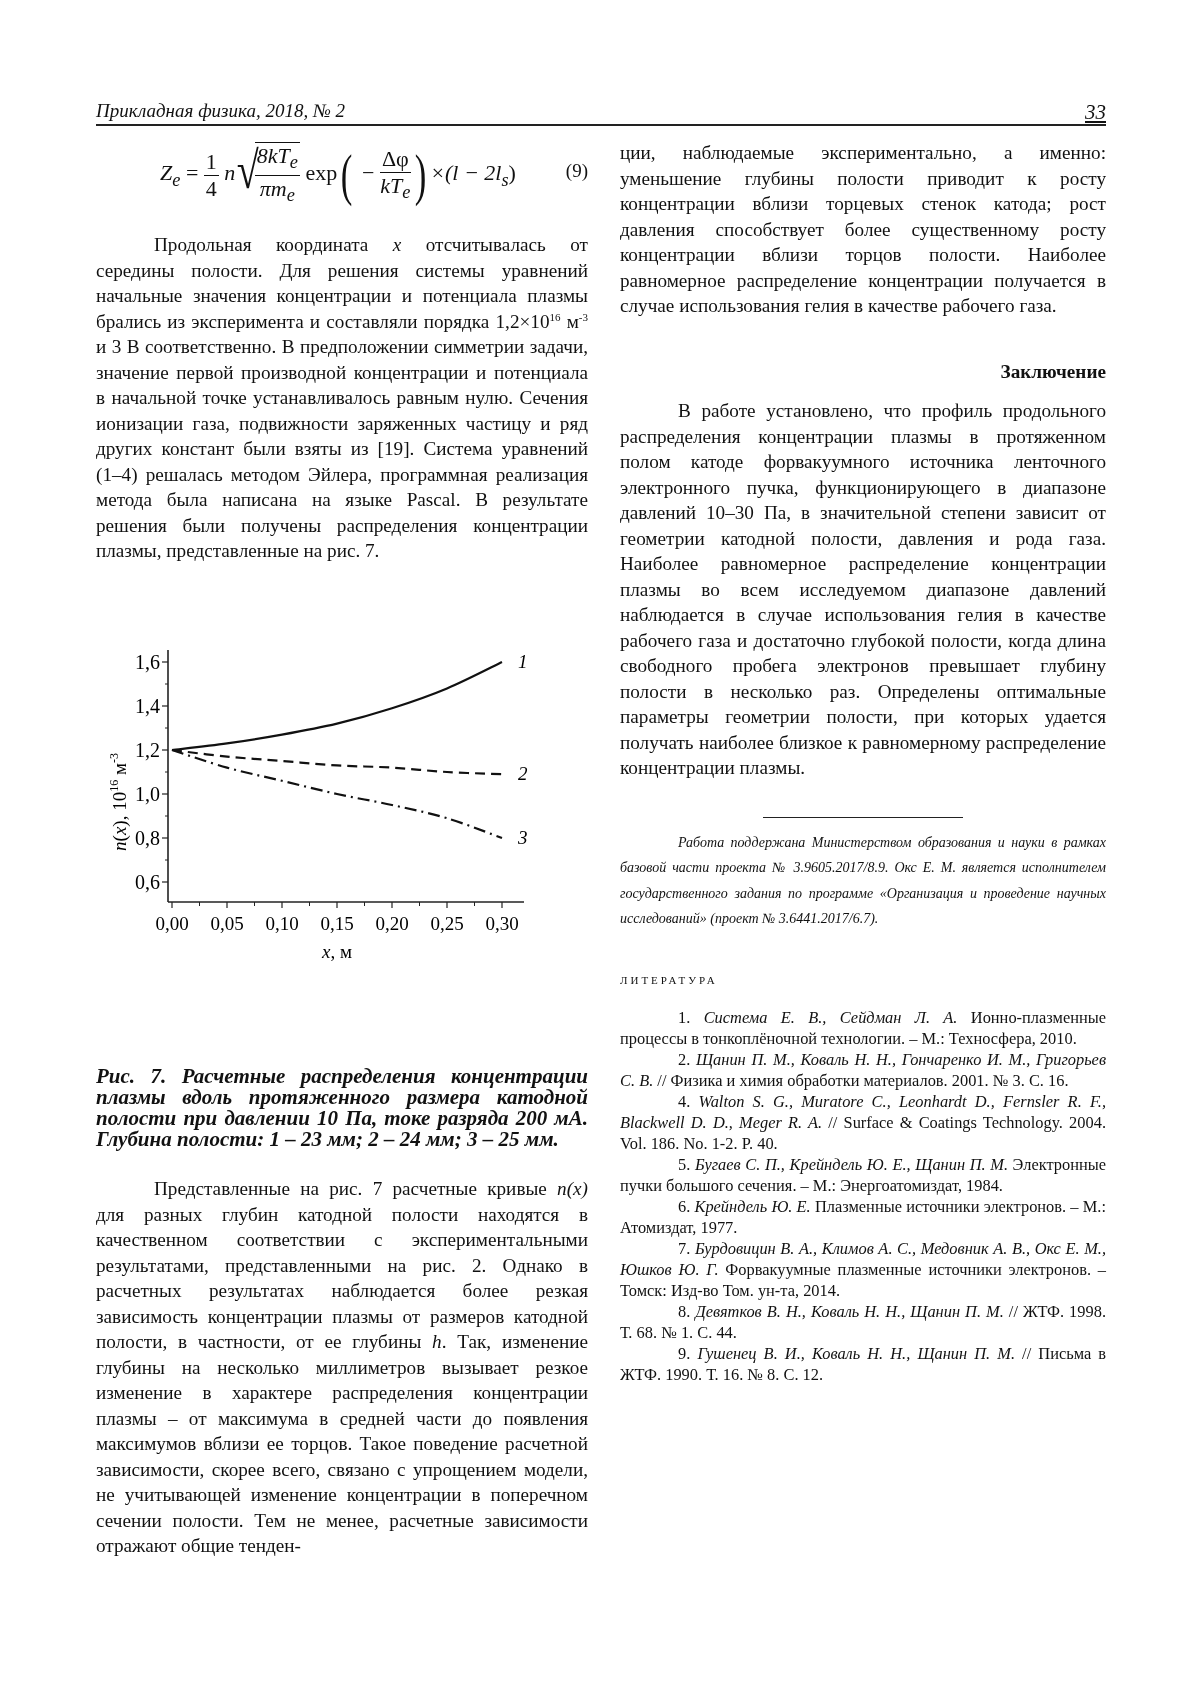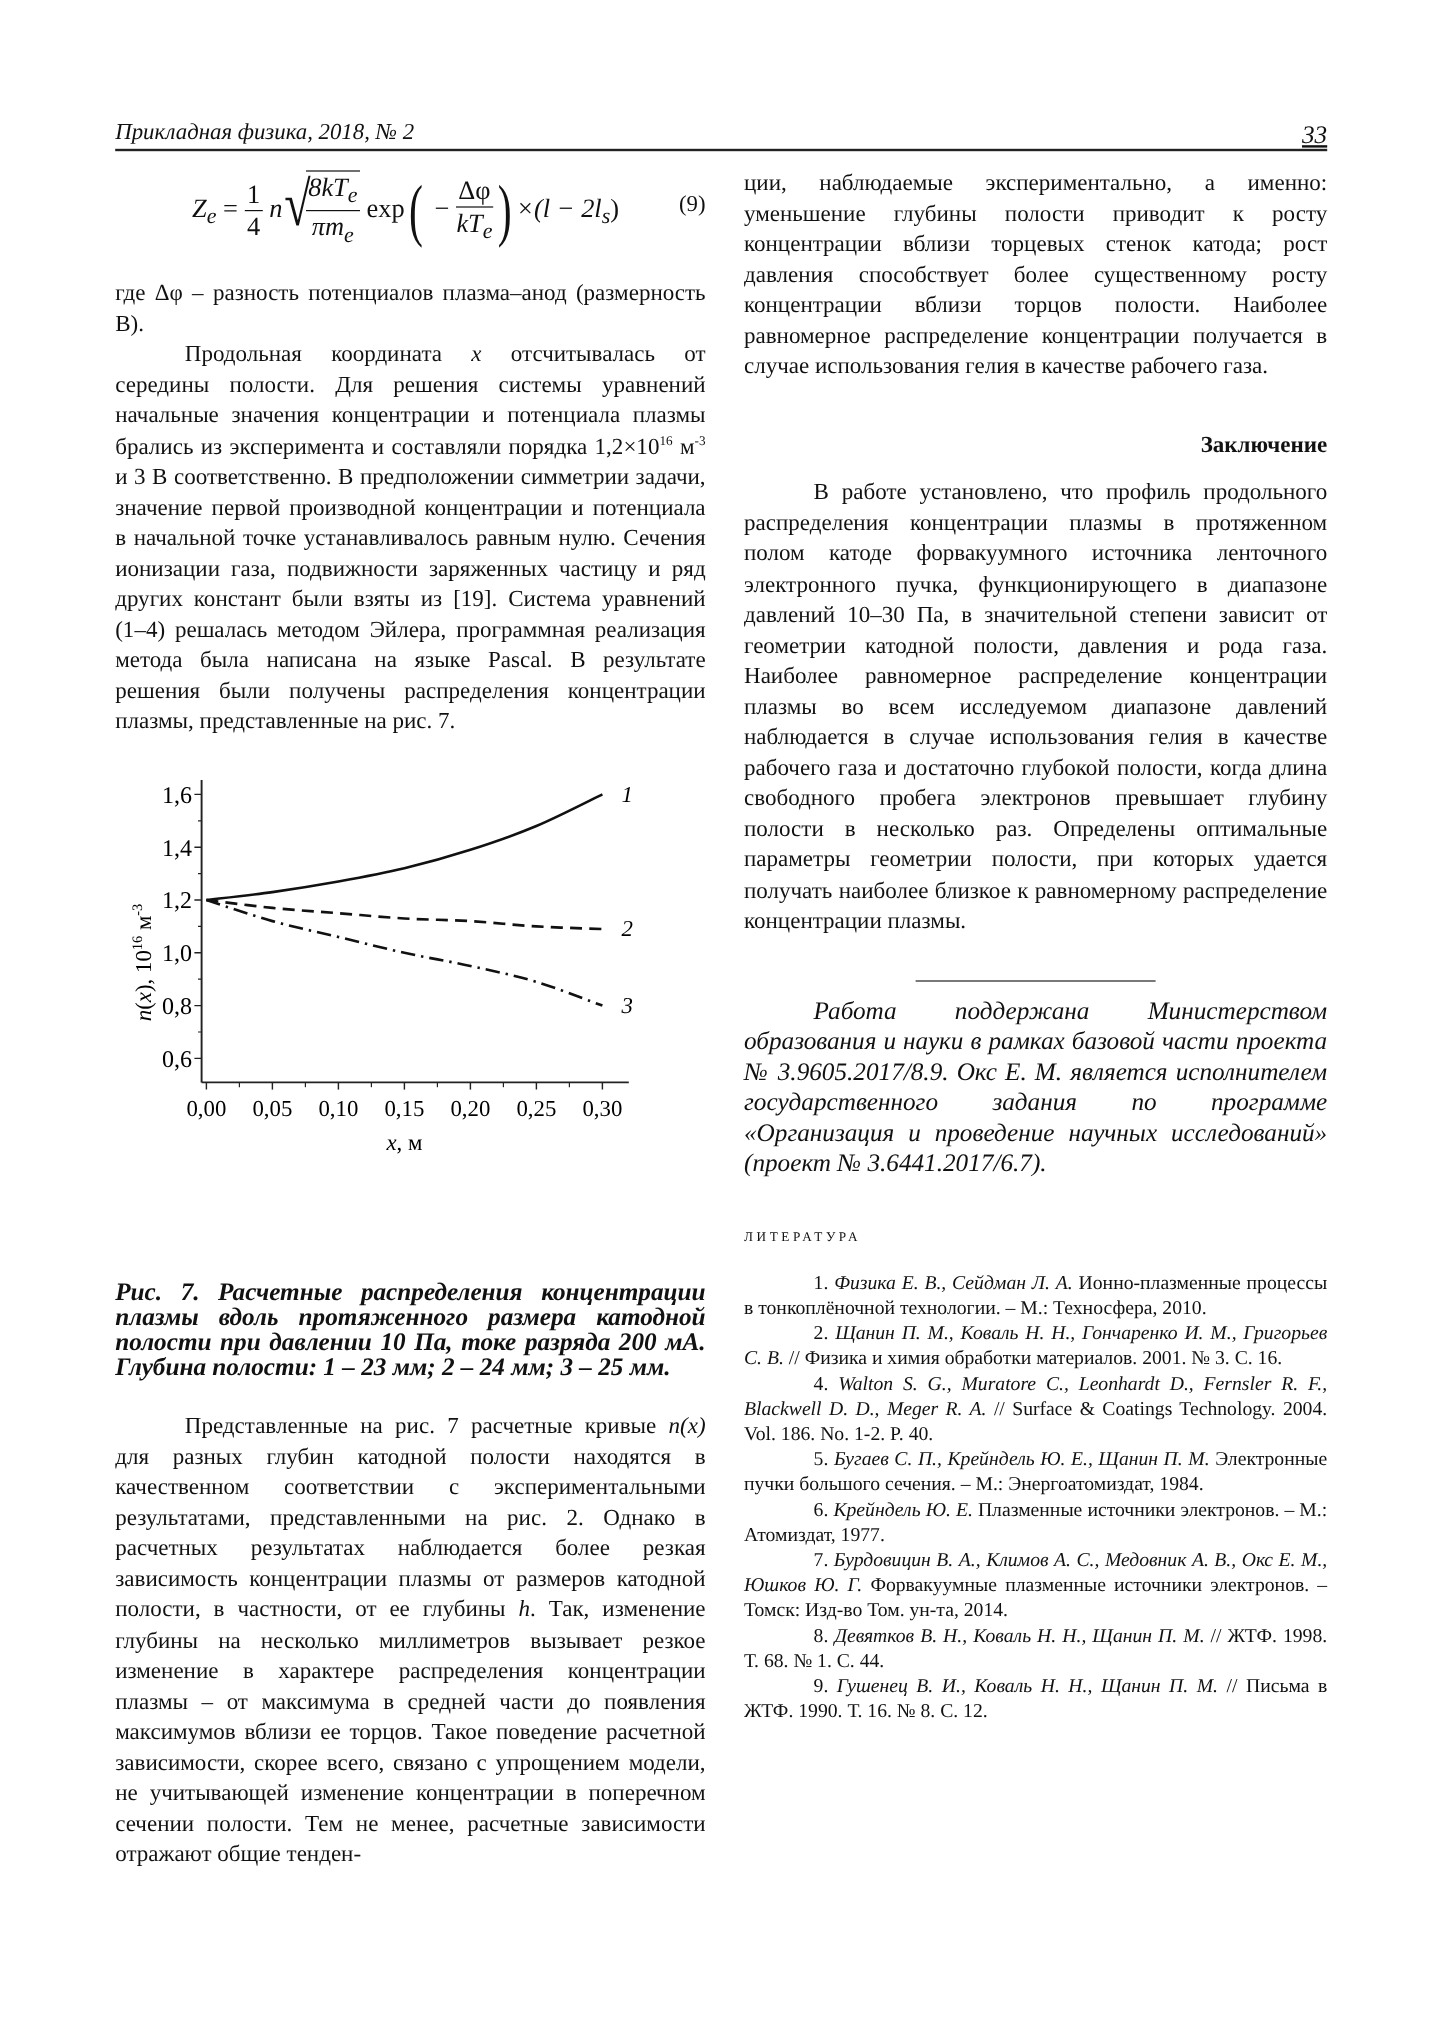--- a/index.html
+++ b/index.html
@@ -28,21 +28,21 @@
   .frac .den { display: block; line-height: 26px; }
   .sqrt { display: inline-block; vertical-align: middle; border-top: 1px solid #111; position: relative; margin-left: 14px; text-decoration: underline; }
   .sqrt::before { content: "√"; position: absolute; left: -18px; top: 8px; font-size: 40px; line-height: 40px; transform: scaleY(1.3); }
   .paren { display: inline-block; vertical-align: middle; font-size: 58px; line-height: 58px; font-weight: 100; transform: scaleX(0.6); }
 
   .heading { text-align: right; font-weight: bold; font-size: 19.2px; margin: 0; }
   .lit-heading { font-weight: normal; font-size: 11px; letter-spacing: 3px; margin: 0; }
   .refs { font-size: 16.4px; line-height: 21px; text-align: justify; }
   .refs .p { text-indent: 58px; }
   .caption { font-style: italic; font-weight: bold; font-size: 21px; line-height: 21px; text-align: justify; }
-  .ack { font-style: italic; font-size: 21px; line-height: 25.5px; text-align: justify; }
+  .ack { font-style: italic; font-size: 14px; line-height: 25.5px; text-align: justify; }
   .sep { width: 200px; height: 1px; background: #222; margin: 0 auto; }
 
   .chart { position: absolute; left: 96px; top: 640px; width: 492px; height: 330px; }
   .chart svg text { font-family: "Liberation Serif", "DejaVu Serif", serif; }
 </style>
 </head>
 <body>
 
 <div class="page">
 
@@ -71,21 +71,20 @@
       <span>−</span>
       <span class="frac">
         <span class="num">Δφ</span>
         <span class="den it"><span>kT</span><sub>e</sub></span>
       </span><span class="paren">)</span><span class="it">×(l − 2l</span><sub class="it">s</sub><span>)</span>
     </div>
     <span class="eqno">(9)</span>
   </div>
 
   <div class="col col-left" style="top:232px;">
-    <p class="p">где Δφ – разность потенциалов плазма–анод (размерность В).</p>
     <p class="p indent"><span>Продольная координата </span><span class="it">x</span><span> отсчитывалась от середины полости. Для решения системы уравнений начальные значения концентрации и потенциала плазмы брались из эксперимента и составляли порядка 1,2×10</span><sup>16</sup><span> м</span><sup>-3</sup><span> и 3 В соответственно. В предположении симметрии задачи, значение первой производной концентрации и потенциала в начальной точке устанавливалось равным нулю. Сечения ионизации газа, подвижности заряженных частицу и ряд других констант были взяты из [19]. Система уравнений (1–4) решалась методом Эйлера, программная реализация метода была написана на языке Pascal. В результате решения были получены распределения концентрации плазмы, представленные на рис. 7.</span></p>
   </div>
 
   <div class="chart">
     <svg id="chart-svg" width="492" height="330" viewBox="0 0 492 330">
         <line x1="72" y1="10" x2="72" y2="262" stroke="#222" stroke-width="1.6"></line>
         <line x1="72" y1="262" x2="428" y2="262" stroke="#222" stroke-width="1.6"></line>
         <line x1="66" y1="242" x2="72" y2="242" stroke="#222" stroke-width="1.2"></line>
         <line x1="69" y1="220" x2="72" y2="220" stroke="#222" stroke-width="1"></line>
         <text x="64" y="249" text-anchor="end" font-size="20">0,6</text>
@@ -147,21 +146,21 @@
     <div style="height:14px;"></div>
     <p class="p indent">В работе установлено, что профиль продольного распределения концентрации плазмы в протяженном полом катоде форвакуумного источника ленточного электронного пучка, функционирующего в диапазоне давлений 10–30 Па, в значительной степени зависит от геометрии катодной полости, давления и рода газа. Наиболее равномерное распределение концентрации плазмы во всем исследуемом диапазоне давлений наблюдается в случае использования гелия в качестве рабочего газа и достаточно глубокой полости, когда длина свободного пробега электронов превышает глубину полости в несколько раз. Определены оптимальные параметры геометрии полости, при которых удается получать наиболее близкое к равномерному распределение концентрации плазмы.</p>
     <div style="height:36px;"></div>
     <div class="sep"></div>
     <div style="height:12px;"></div>
     <p class="p indent ack">Работа поддержана Министерством образования и науки в рамках базовой части проекта № 3.9605.2017/8.9. Окс Е. М. является исполнителем государственного задания по программе «Организация и проведение научных исследований» (проект № 3.6441.2017/6.7).</p>
     <div style="height:36px;"></div>
     <p class="lit-heading">ЛИТЕРАТУРА</p>
     <div style="height:14px;"></div>
     <div class="refs" id="refs">
-        <p class="p"><span>1. </span><span class="it">Физика Е. В., Сейдман Л. А.</span><span> Ионно-плазменные процессы в тонкоплёночной технологии. – М.: Техносфера, 2010.</span></p>
+        <p class="p"><span>1. </span><span class="it">Система Е. В., Сейдман Л. А.</span><span> Ионно-плазменные процессы в тонкоплёночной технологии. – М.: Техносфера, 2010.</span></p>
         <p class="p"><span>2. </span><span class="it">Щанин П. М., Коваль Н. Н., Гончаренко И. М., Григорьев С. В.</span><span> // Физика и химия обработки материалов. 2001. № 3. С. 16.</span></p>
         <p class="p"><span>4. </span><span class="it">Walton S. G., Muratore C., Leonhardt D., Fernsler R. F., Blackwell D. D., Meger R. A.</span><span> // Surface &amp; Coatings Technology. 2004. Vol. 186. No. 1-2. P. 40.</span></p>
         <p class="p"><span>5. </span><span class="it">Бугаев С. П., Крейндель Ю. Е., Щанин П. М.</span><span> Электронные пучки большого сечения. – М.: Энергоатомиздат, 1984.</span></p>
         <p class="p"><span>6. </span><span class="it">Крейндель Ю. Е.</span><span> Плазменные источники электронов. – М.: Атомиздат, 1977.</span></p>
         <p class="p"><span>7. </span><span class="it">Бурдовицин В. А., Климов А. С., Медовник А. В., Окс Е. М., Юшков Ю. Г.</span><span> Форвакуумные плазменные источники электронов. – Томск: Изд-во Том. ун-та, 2014.</span></p>
         <p class="p"><span>8. </span><span class="it">Девятков В. Н., Коваль Н. Н., Щанин П. М.</span><span> // ЖТФ. 1998. Т. 68. № 1. С. 44.</span></p>
         <p class="p"><span>9. </span><span class="it">Гушенец В. И., Коваль Н. Н., Щанин П. М.</span><span> // Письма в ЖТФ. 1990. Т. 16. № 8. С. 12.</span></p>
       </div>
   </div>
 </div>

